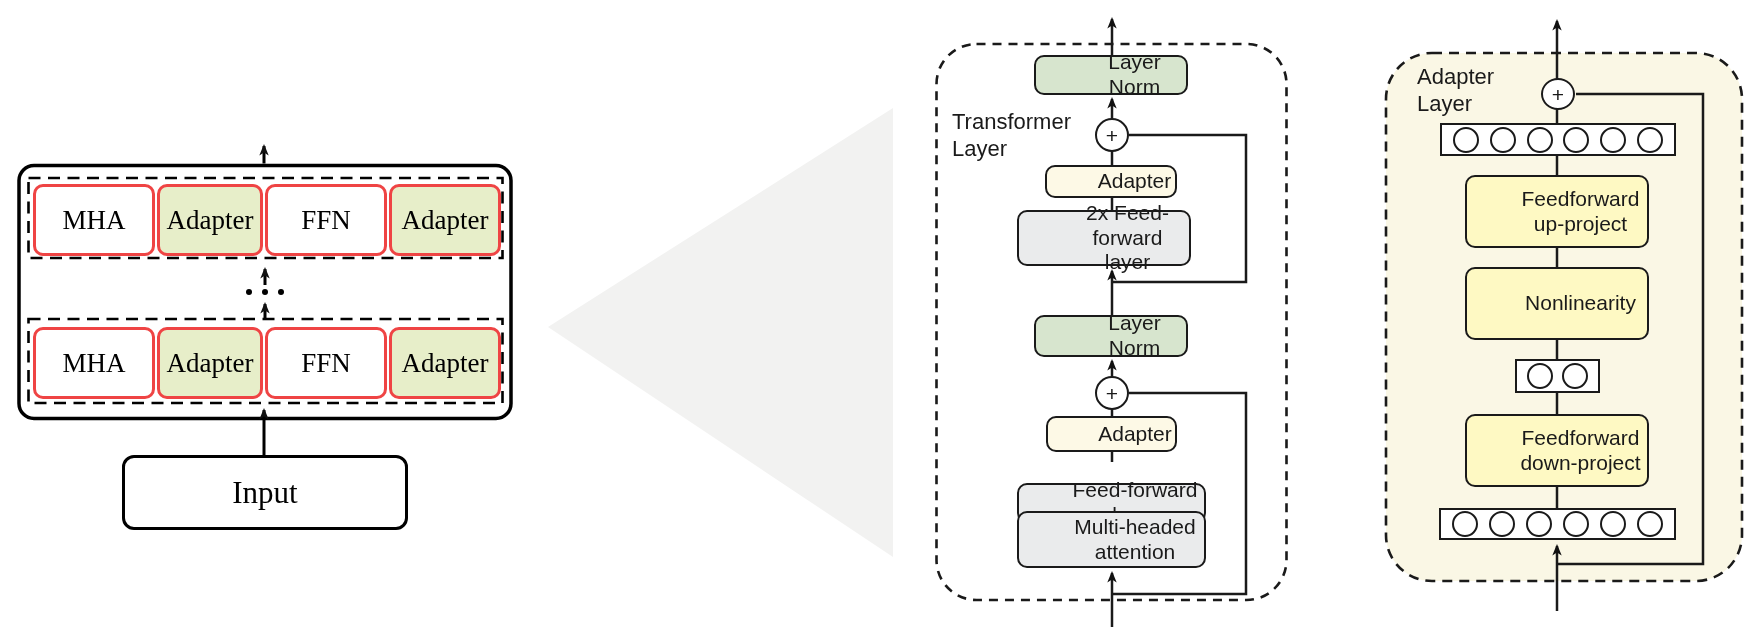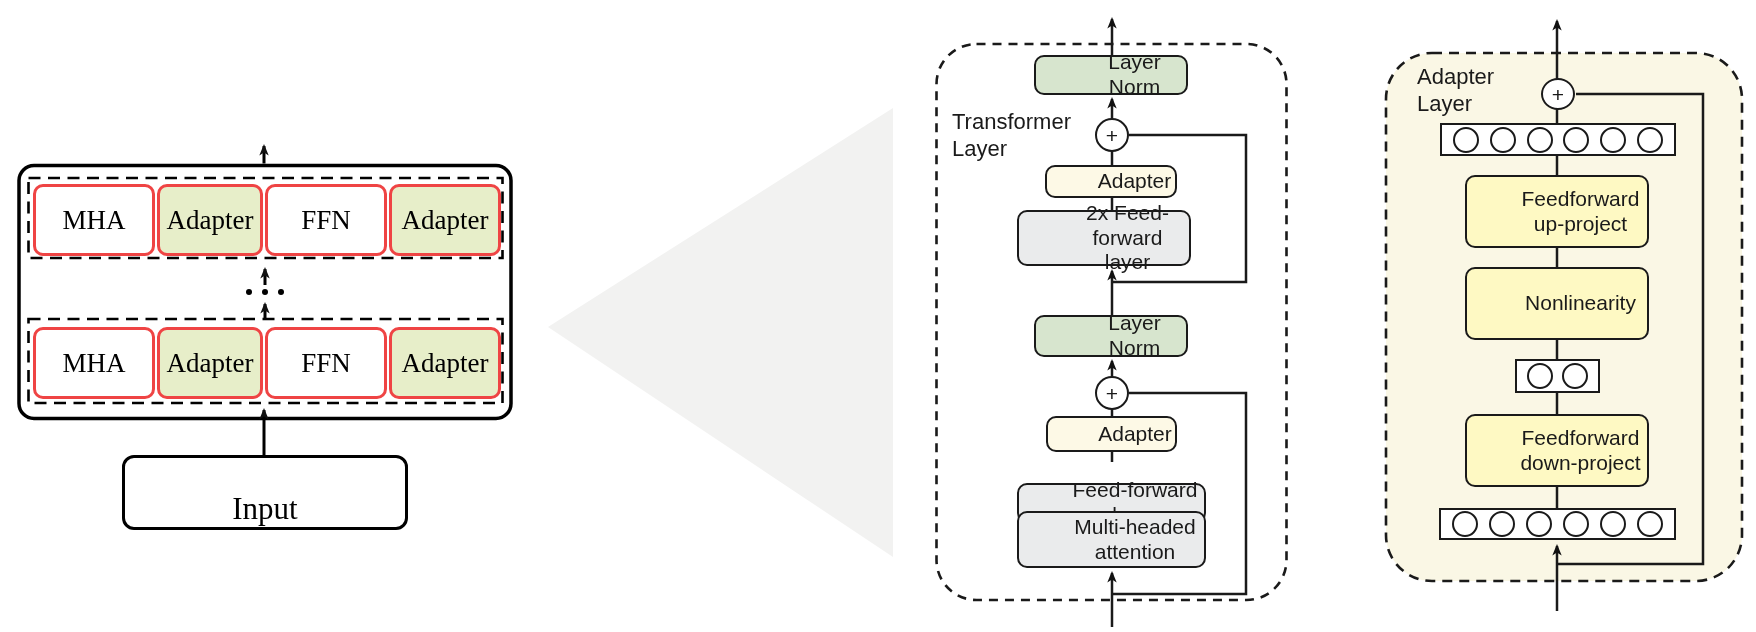--- a/index.html
+++ b/index.html
@@ -14,21 +14,21 @@
     text-align:center;
   }
   
   .lblk {
     border:3px solid #ef4444; border-radius:10px; background:#fff;
     font-family:"Liberation Serif", serif; font-size:27px; color:#000;
   }
   .lblk.green { background:#e7eec9; }
   .inputbox {
     border:3px solid #000; border-radius:12px; background:#fff;
-    font-family:"Liberation Serif", serif; font-size:31px; color:#000;justify-content:flex-end;
+    font-family:"Liberation Serif", serif; font-size:31px; color:#000;
   }
   
   .mblk {
     border:2px solid #1a1a1a; border-radius:10px;
     font-size:21px; color:#1a1a1a; line-height:1.18;padding-left:47px;
   }
   .fill-sage   { background:#d7e5ce; }
   .fill-cream  { background:#fdf9e6; }
   .fill-gray   { background:#eaebec; }
   .fill-green2 { background:#fef9c3; }

